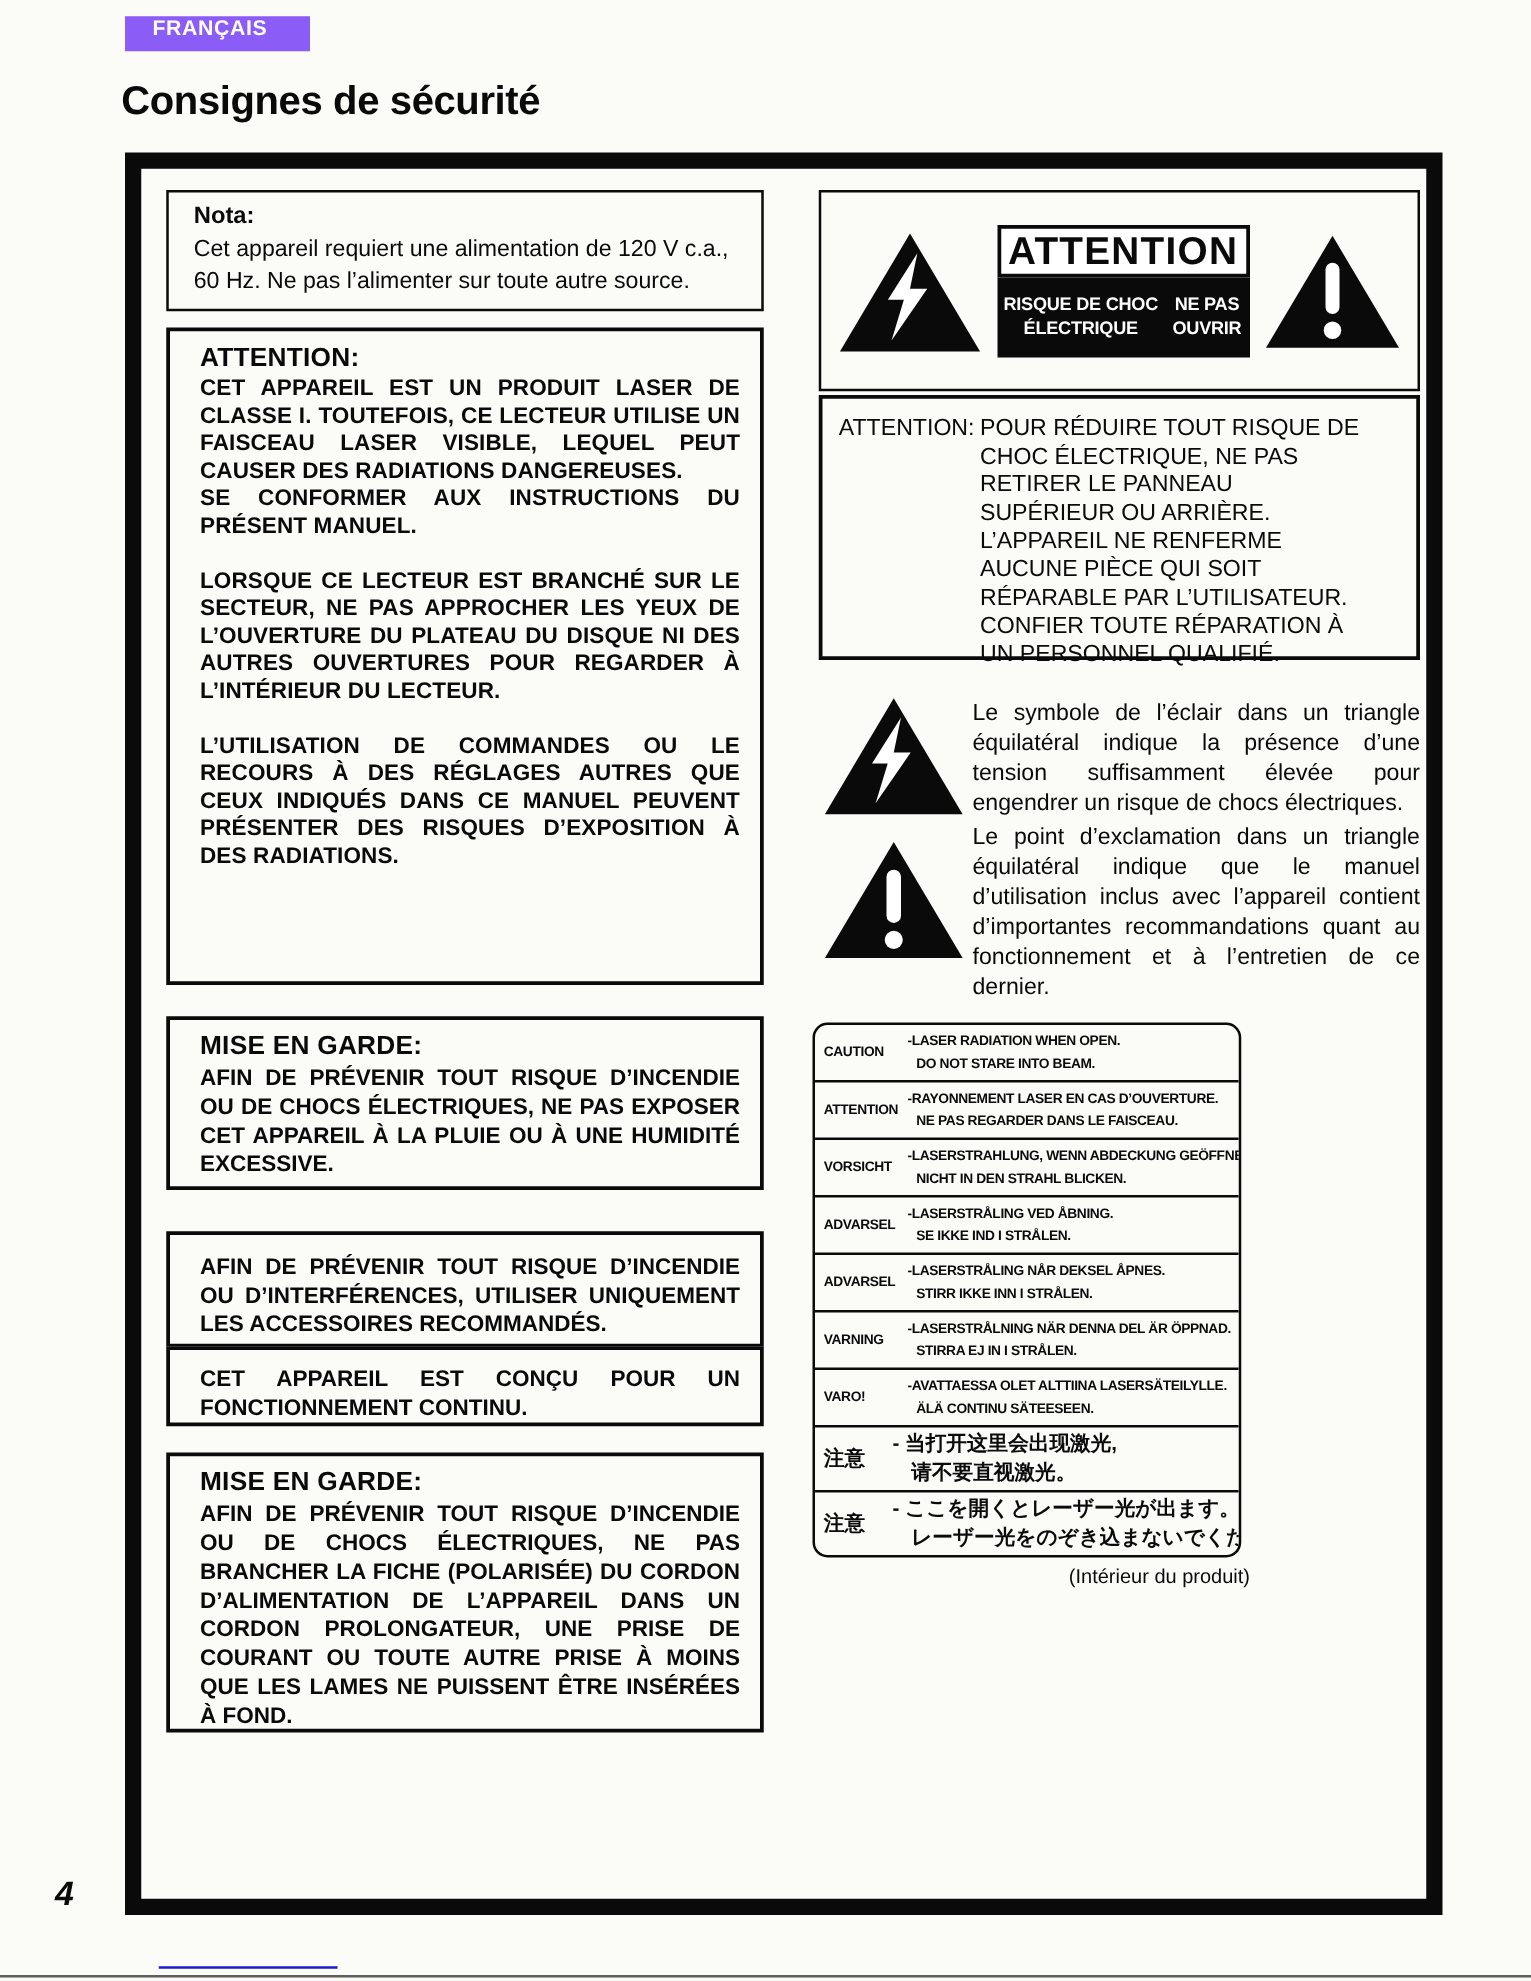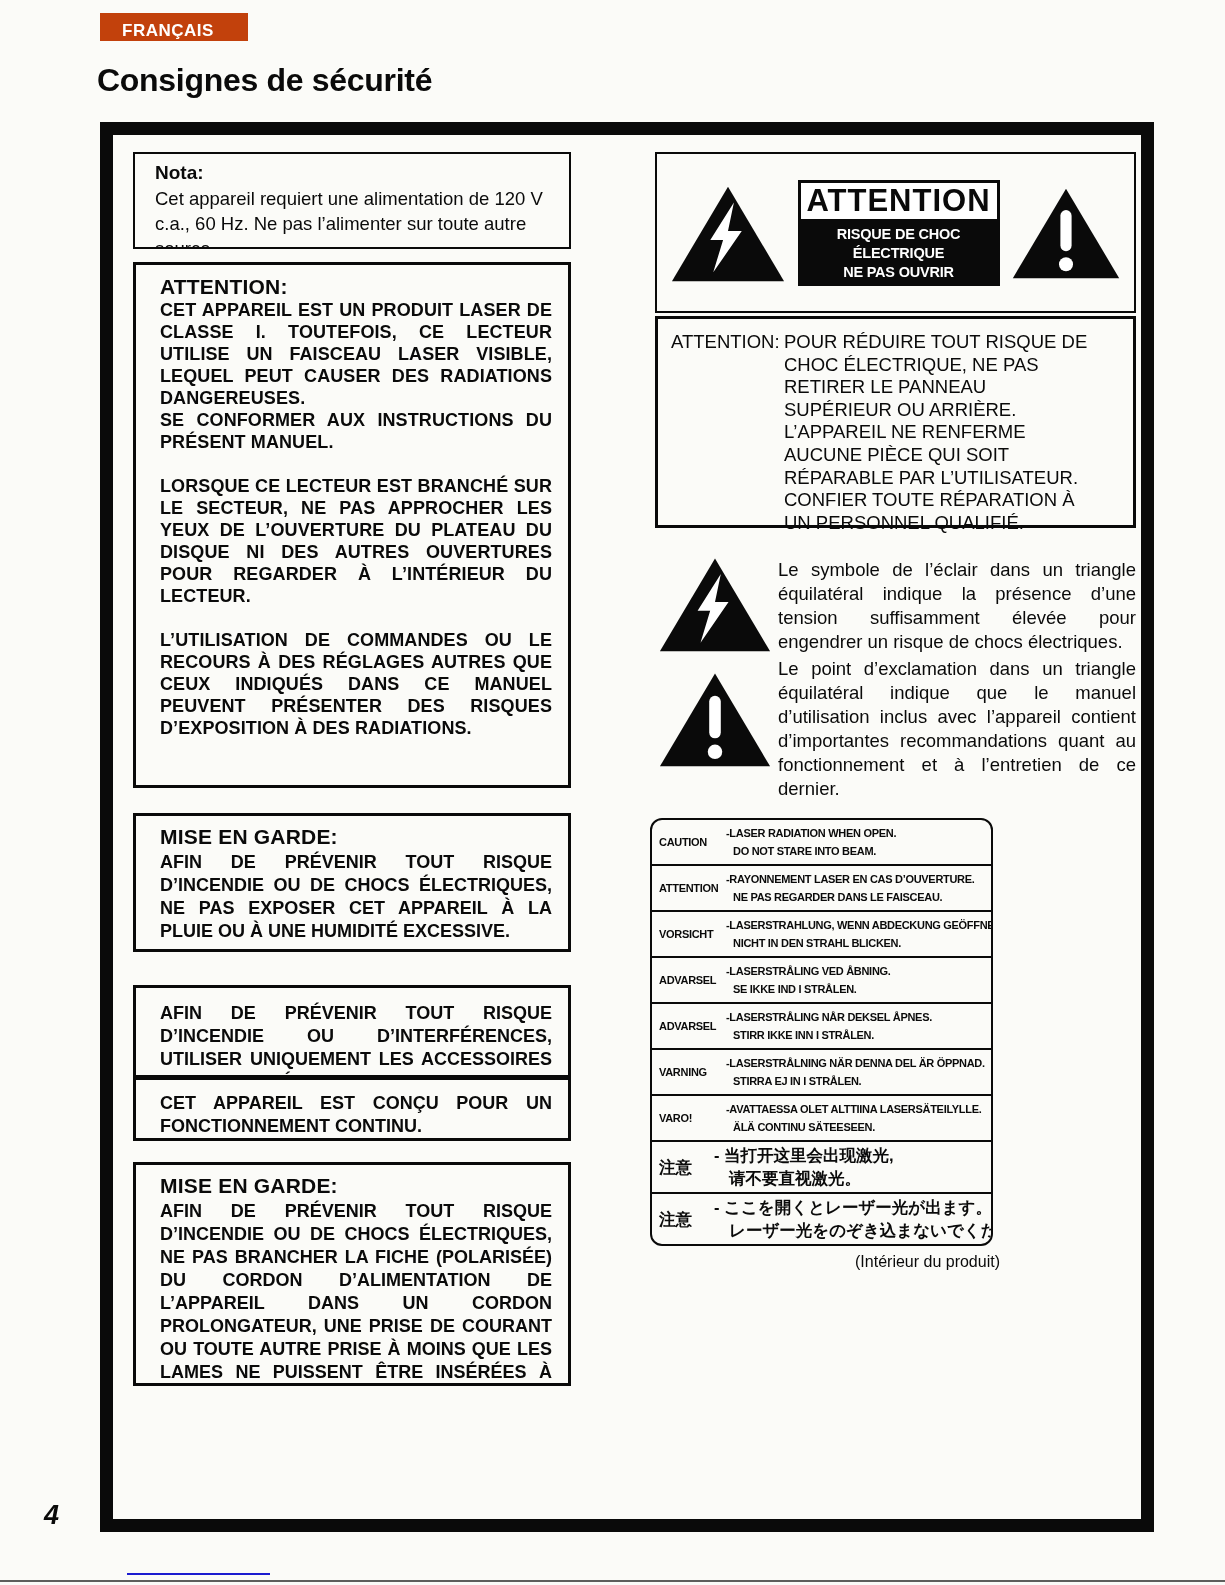--- a/index.html
+++ b/index.html
@@ -6,34 +6,34 @@
   .page{
     position:relative;width:1225px;height:1585px;margin:0 auto;
     background:#fbfbf8;color:#0a0a0a;
     font-family:"Liberation Sans", sans-serif;
     overflow:hidden;
   }
   .abs{position:absolute;box-sizing:border-box;}
 
   .lang-badge{
     left:100px;top:13px;width:148px;height:28px;
-    background:#c2410c;color:#fff;
+    background:#8b5cf6;color:#fff;
     font-size:17px;font-weight:bold;letter-spacing:.5px;
-    display:flex;align-items:flex-end;padding-left:22px;
+    display:flex;align-items:flex-start;padding-left:22px;
   }
   .page-title{
     left:97px;top:62px;font-size:32px;font-weight:bold;letter-spacing:-.3px;
   }
   .main-box{
     left:100px;top:122px;width:1054px;height:1410px;
     border:13px solid #0a0a0a;
   }
 
   
-  .lbox{left:133px;width:438px;border:3px solid #0a0a0a;background:#fbfbf8;overflow:hidden;}
+  .lbox{left:133px;width:478px;border:3px solid #0a0a0a;background:#fbfbf8;overflow:hidden;}
   .nota-box{top:152px;height:97px;border-width:2px;padding:8px 14px 0 20px;}
   .nota-head{font-size:19px;font-weight:bold;}
   .nota-body{font-size:18.5px;line-height:25px;margin-top:2px;}
 
   .attention-box{top:262px;height:526px;padding:10px 16px 0 24px;}
   .box-head{font-size:21px;font-weight:bold;letter-spacing:.2px;}
   .att-body p{
     margin:0 0 22px 0;font-size:18px;font-weight:bold;line-height:22px;
     text-align:justify;letter-spacing:.1px;
   }
@@ -53,21 +53,21 @@
   }
   .tri-svg{display:block;}
   .warn-center{width:202px;}
   .warn-title{
     border:3px solid #0a0a0a;background:#fff;
     font-size:31px;font-weight:bold;letter-spacing:1px;
     text-align:center;line-height:36px;height:36px;
   }
   .warn-sub{
     background:#0a0a0a;color:#fff;height:64px;
-    display:flex;flex-direction:column;align-items:center;justify-content:center;
+    display:flex;flex-direction:row;align-items:center;justify-content:center;
     font-size:14.5px;font-weight:bold;letter-spacing:-.2px;line-height:19px;
     text-align:center;
   }
 
   .attn2-box{
     left:655px;top:316px;width:481px;height:212px;border:3px solid #0a0a0a;
     padding:12px 6px 0 13px;display:flex;
   }
   .attn2-label{font-size:18.5px;width:113px;flex:none;}
   .attn2-lines{font-size:18.5px;line-height:22.6px;}

